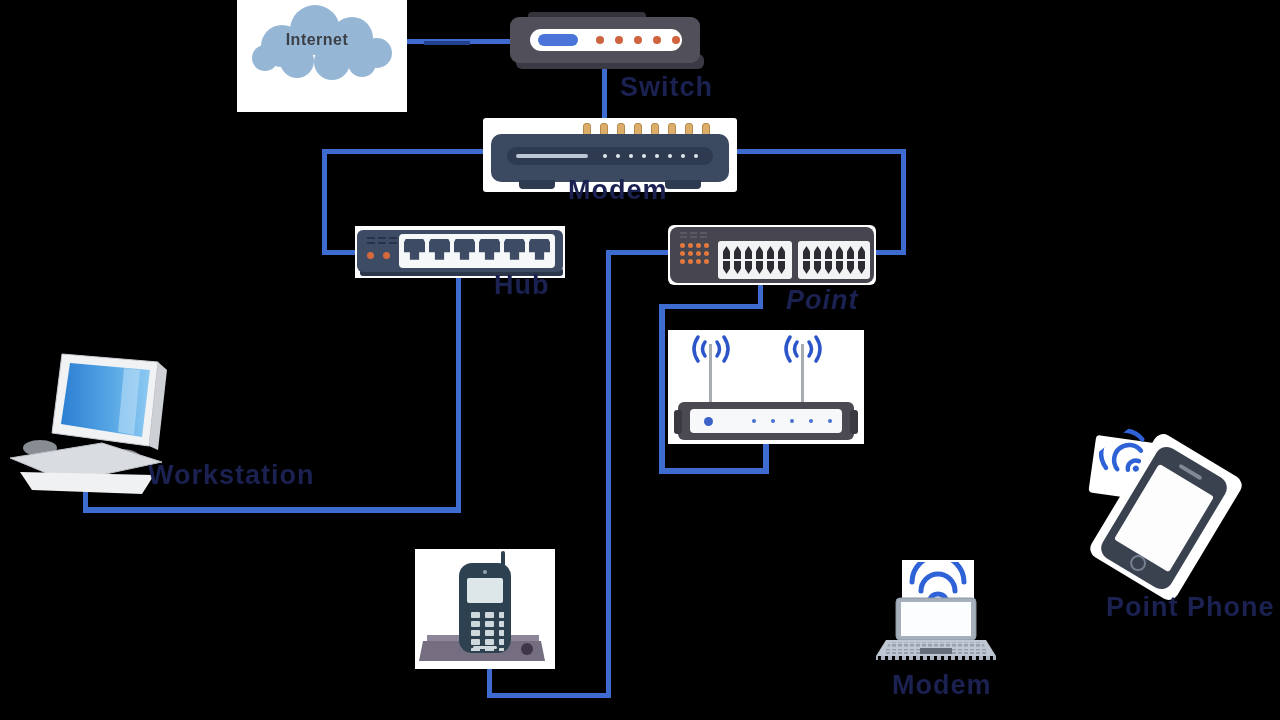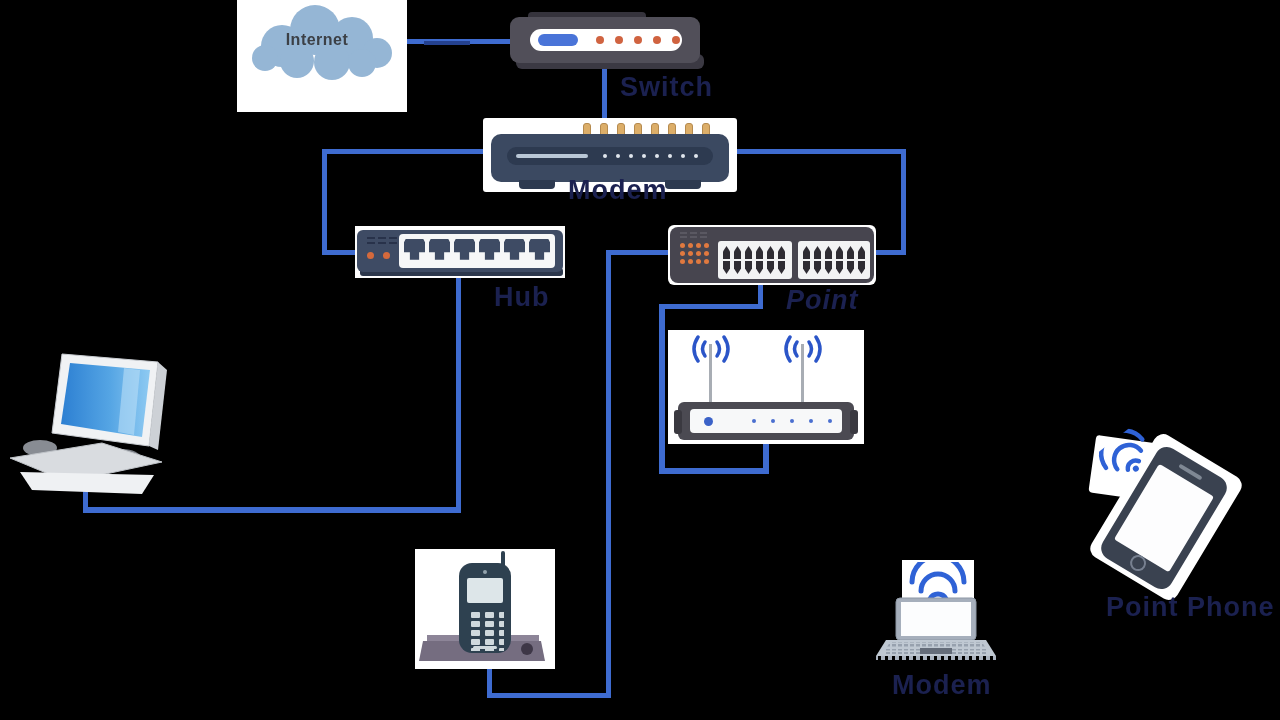--- a/index.html
+++ b/index.html
@@ -198,21 +198,21 @@
       <div class="hub-panel">
         <span class="hub-port"></span>
           <span class="hub-port"></span>
           <span class="hub-port"></span>
           <span class="hub-port"></span>
           <span class="hub-port"></span>
           <span class="hub-port"></span>
       </div>
     </div>
   </div>
-  <div class="lbl" style="left:494px;top:284px">Hub</div>
+  <div class="lbl" style="left:494px;top:272px">Hub</div>
 
   <div class="switch">
     <div class="switch-body">
       <div class="dash-row" style="left:10px;top:5px">
         <span class="dash2"></span>
           <span class="dash2"></span>
           <span class="dash2"></span>
       </div>
       <div class="dash-row" style="left:10px;top:9px">
         <span class="dash2"></span>
@@ -322,20 +322,21 @@
     </defs>
     <ellipse cx="34" cy="100" rx="17" ry="8" fill="#888c93"></ellipse>
     <ellipse cx="116" cy="110" rx="19" ry="9" fill="#797d85"></ellipse>
     <polygon points="4,110 96,95 156,114 62,134" fill="#d9dce0" stroke="#bfc3c8"></polygon>
     <polygon points="14,124 148,127 136,146 26,142" fill="#eff1f3"></polygon>
     <polygon points="56,6 152,14 143,98 46,85" fill="#f0f2f4" stroke="#c9cdd2"></polygon>
     <polygon points="152,14 161,22 152,102 143,98" fill="#cdd1d6"></polygon>
     <polygon points="64,15 144,22 136,89 55,76" fill="url(#scr)"></polygon>
     <polygon points="118,20 134,22 128,87 112,84" fill="#b9ddf6" opacity="0.6"></polygon>
   </svg>
+  <div class="lbl" style="left:148px;top:462px">Workstation</div>
 
   <div class="tel">
     <svg width="140" height="120" viewBox="0 0 140 120">
       <defs>
         <pattern id="keys2" width="14" height="9" patternUnits="userSpaceOnUse">
           <rect width="9" height="6" rx="1" fill="#cfd9dd"></rect>
         </pattern>
       </defs>
       <rect x="12" y="86" width="112" height="10" fill="#8d8598"></rect>
       <polygon points="8,92 126,92 130,112 4,112" fill="#756d80"></polygon>

